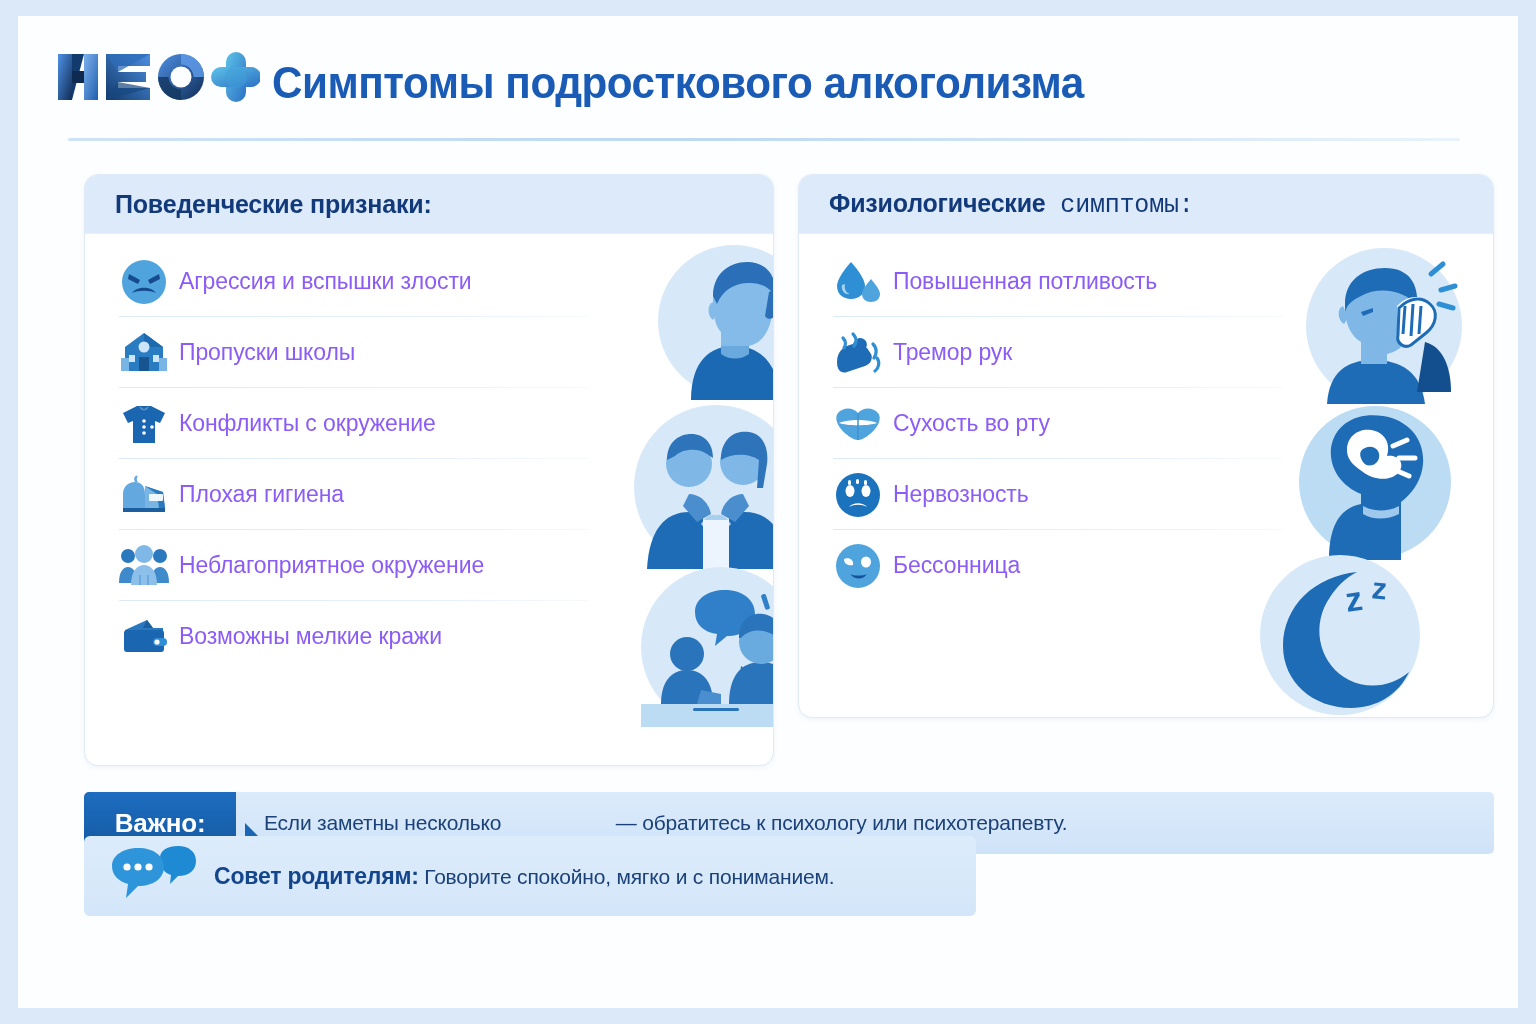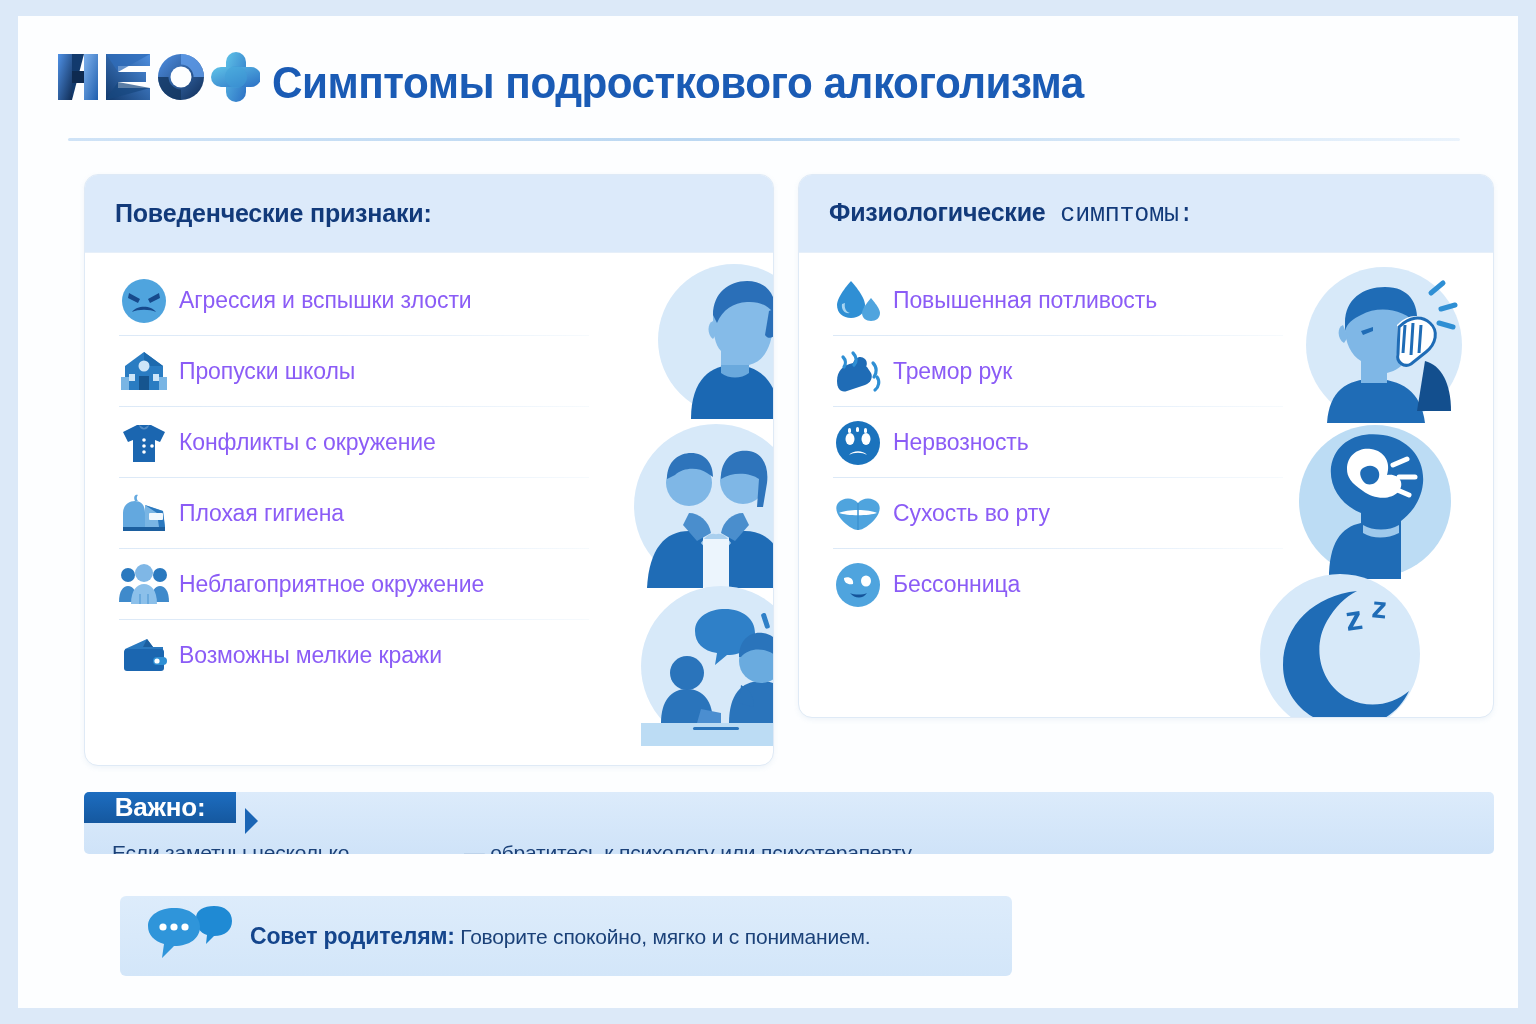--- a/index.html
+++ b/index.html
@@ -38,21 +38,21 @@
     background:#ffffff;
     border:1px solid #dfeaf6;
     border-radius:14px;
     box-shadow:0 2px 5px rgba(120,160,200,0.10);
     overflow:hidden;
   }
   #panel-left  { left:66px;  top:158px; width:690px; height:592px; }
   #panel-right { left:780px; top:158px; width:696px; height:544px; }
 
   .panel-head {
-    height:78px;
+    height:59px;
     background:#dceafa;
     border-bottom:1px solid #e6eff9;
     display:flex; align-items:center;
     padding-left:30px;
   }
   .panel-head-text {
     font-size:25px; color:#123a7a; letter-spacing:-0.2px;
   }
   .ph-strong { font-weight:bold; }
   .ph-light  { font-weight:normal;font-family:Liberation Mono, monospace; }
@@ -84,44 +84,44 @@
   }
 
   
   .illus { position:absolute; }
 
   
   #important-banner {
     position:absolute; left:66px; top:776px; width:1410px; height:62px;
     border-radius:5px; overflow:hidden;
     background:linear-gradient(to bottom,#dcebfb,#cfe3f8);
-    display:flex; align-items:stretch;flex-direction:column;
+    display:flex; align-items:stretch;
   }
   .imp-tag {
     width:152px; background:linear-gradient(to bottom,#1d6dc0,#15589f);
     display:flex; align-items:center; justify-content:center;
     color:#ffffff; font-size:26px; font-weight:bold; letter-spacing:-0.2px;
     position:relative;
   }
   .imp-chev {
     position:absolute; right:-9px; top:50%; transform:translateY(-50%);
     width:0;height:0;
   }
   .imp-text {
     display:flex; align-items:center; padding-left:28px;
     font-size:21px; color:#1b4178; letter-spacing:-0.2px;
   }
   .imp-text b { font-weight:bold;margin-top:36px; }
 
   
   #advice-banner {
-    position:absolute; left:66px; top:880px; width:892px; height:80px;
+    position:absolute; left:66px; top:820px; width:892px; height:80px;
     border-radius:6px;
     background:linear-gradient(to bottom,#ddecfb,#d3e6f9);
-    display:flex; align-items:center; padding-left:26px;margin-left:36px;
+    display:flex; align-items:center; padding-left:26px;
   }
   .adv-text {
     margin-left:18px; font-size:21px; color:#1b4178; letter-spacing:-0.2px;
   }
   .adv-text b { font-weight:bold; color:#14458c; font-size:23px; }
 </style>
 </head>
 <body>
 
 <div class="canvas">
@@ -405,42 +405,42 @@
           </svg>
         </span>
         <span class="item-label">Тремор рук</span>
         <span class="divider"></span>
       </div>
 
 
       <div class="item">
         <span class="item-icon">
           <svg width="50" height="50" viewBox="0 0 50 50">
+            <path d="M25 14 C20 8 10 8 5 14 C2 18 3 24 8 30 C13 36 20 41 25 41 C30 41 37 36 42 30 C47 24 48 18 45 14 C40 8 30 8 25 14 Z" fill="#4fa4de"></path>
+            <path d="M6 24 C14 20 36 20 44 24 C36 27 14 27 6 24 Z" fill="#ffffff"></path>
+            <path d="M25 14 L25 41" stroke="#3d93d0" stroke-width="1.5"></path>
+          </svg>
+        </span>
+        <span class="item-label">Сухость во рту</span>
+        <span class="divider"></span>
+      </div>
+
+      <div class="item">
+        <span class="item-icon">
+          <svg width="50" height="50" viewBox="0 0 50 50">
             <circle cx="25" cy="25" r="22" fill="#1b73bd"></circle>
             <ellipse cx="17" cy="21" rx="4.5" ry="6" fill="#ffffff"></ellipse>
             <ellipse cx="33" cy="21" rx="4.5" ry="6" fill="#ffffff"></ellipse>
             <rect x="15" y="10" width="3" height="5" rx="1.5" fill="#ffffff"></rect>
             <rect x="23" y="9" width="3" height="5" rx="1.5" fill="#ffffff"></rect>
             <rect x="31" y="10" width="3" height="5" rx="1.5" fill="#ffffff"></rect>
             <path d="M16 37 C20 32 30 32 34 37 C29 34 21 34 16 37 Z" fill="#ffffff"></path>
           </svg>
         </span>
         <span class="item-label">Нервозность</span>
-        <span class="divider"></span>
-      </div>
-
-      <div class="item">
-        <span class="item-icon">
-          <svg width="50" height="50" viewBox="0 0 50 50">
-            <path d="M25 14 C20 8 10 8 5 14 C2 18 3 24 8 30 C13 36 20 41 25 41 C30 41 37 36 42 30 C47 24 48 18 45 14 C40 8 30 8 25 14 Z" fill="#4fa4de"></path>
-            <path d="M6 24 C14 20 36 20 44 24 C36 27 14 27 6 24 Z" fill="#ffffff"></path>
-            <path d="M25 14 L25 41" stroke="#3d93d0" stroke-width="1.5"></path>
-          </svg>
-        </span>
-        <span class="item-label">Сухость во рту</span>
         <span class="divider"></span>
       </div>
 
       <div class="item">
         <span class="item-icon">
           <svg width="50" height="50" viewBox="0 0 50 50">
             <circle cx="25" cy="25" r="22" fill="#4fa4de"></circle>
             <path d="M11 18 C16 16 21 19 20 24 C15 25 11 23 11 18 Z" fill="#ffffff"></path>
             <ellipse cx="33" cy="21" rx="5" ry="5.5" fill="#ffffff"></ellipse>
             <path d="M17 33 C22 39 30 39 34 33 C30 35 21 35 17 33 Z" fill="#15549a"></path>

